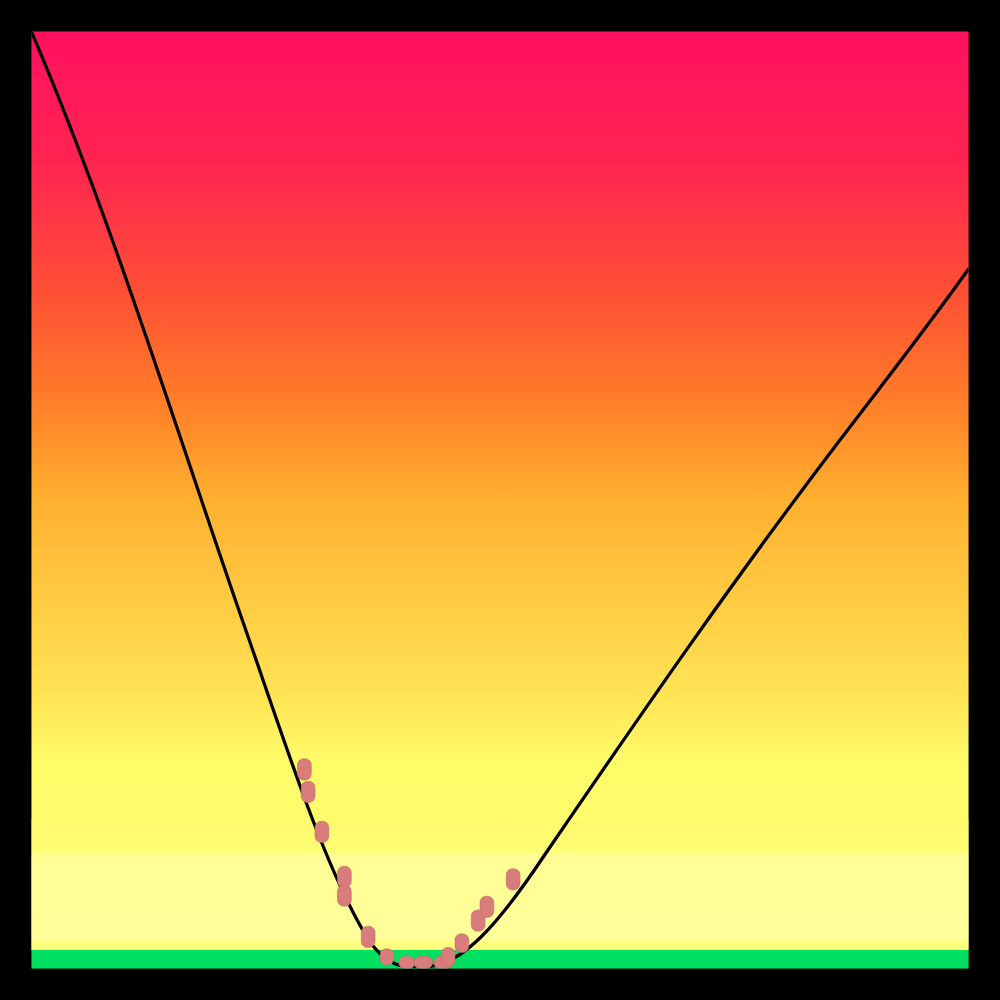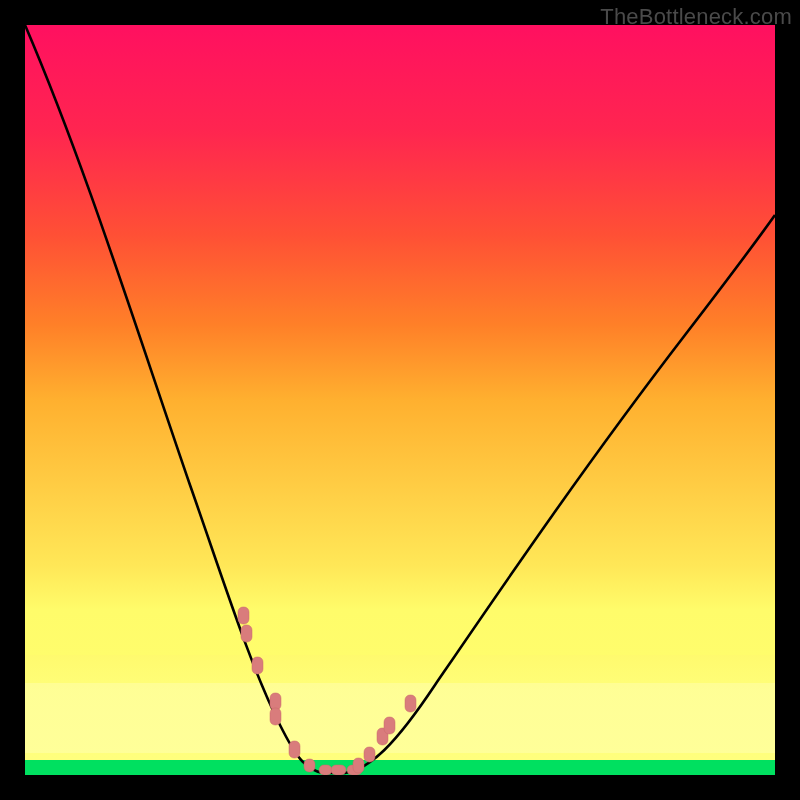--- a/index.html
+++ b/index.html
@@ -121,14 +121,13 @@
       <g fill="#d97c7c" stroke="#c96a6a" stroke-width="0.5">
         <rect x="328" y="733" width="11" height="15" rx="5"></rect>
         <rect x="339" y="722" width="11" height="15" rx="5"></rect>
         <rect x="352" y="703" width="11" height="17" rx="5"></rect>
         <rect x="359" y="692" width="11" height="17" rx="5"></rect>
         <rect x="380" y="670" width="11" height="17" rx="5"></rect>
       </g>
     </svg>
   </div>
 
-  <div class="attrib">TheBottleneck.com</div>
 </div>
 
 </body></html>

